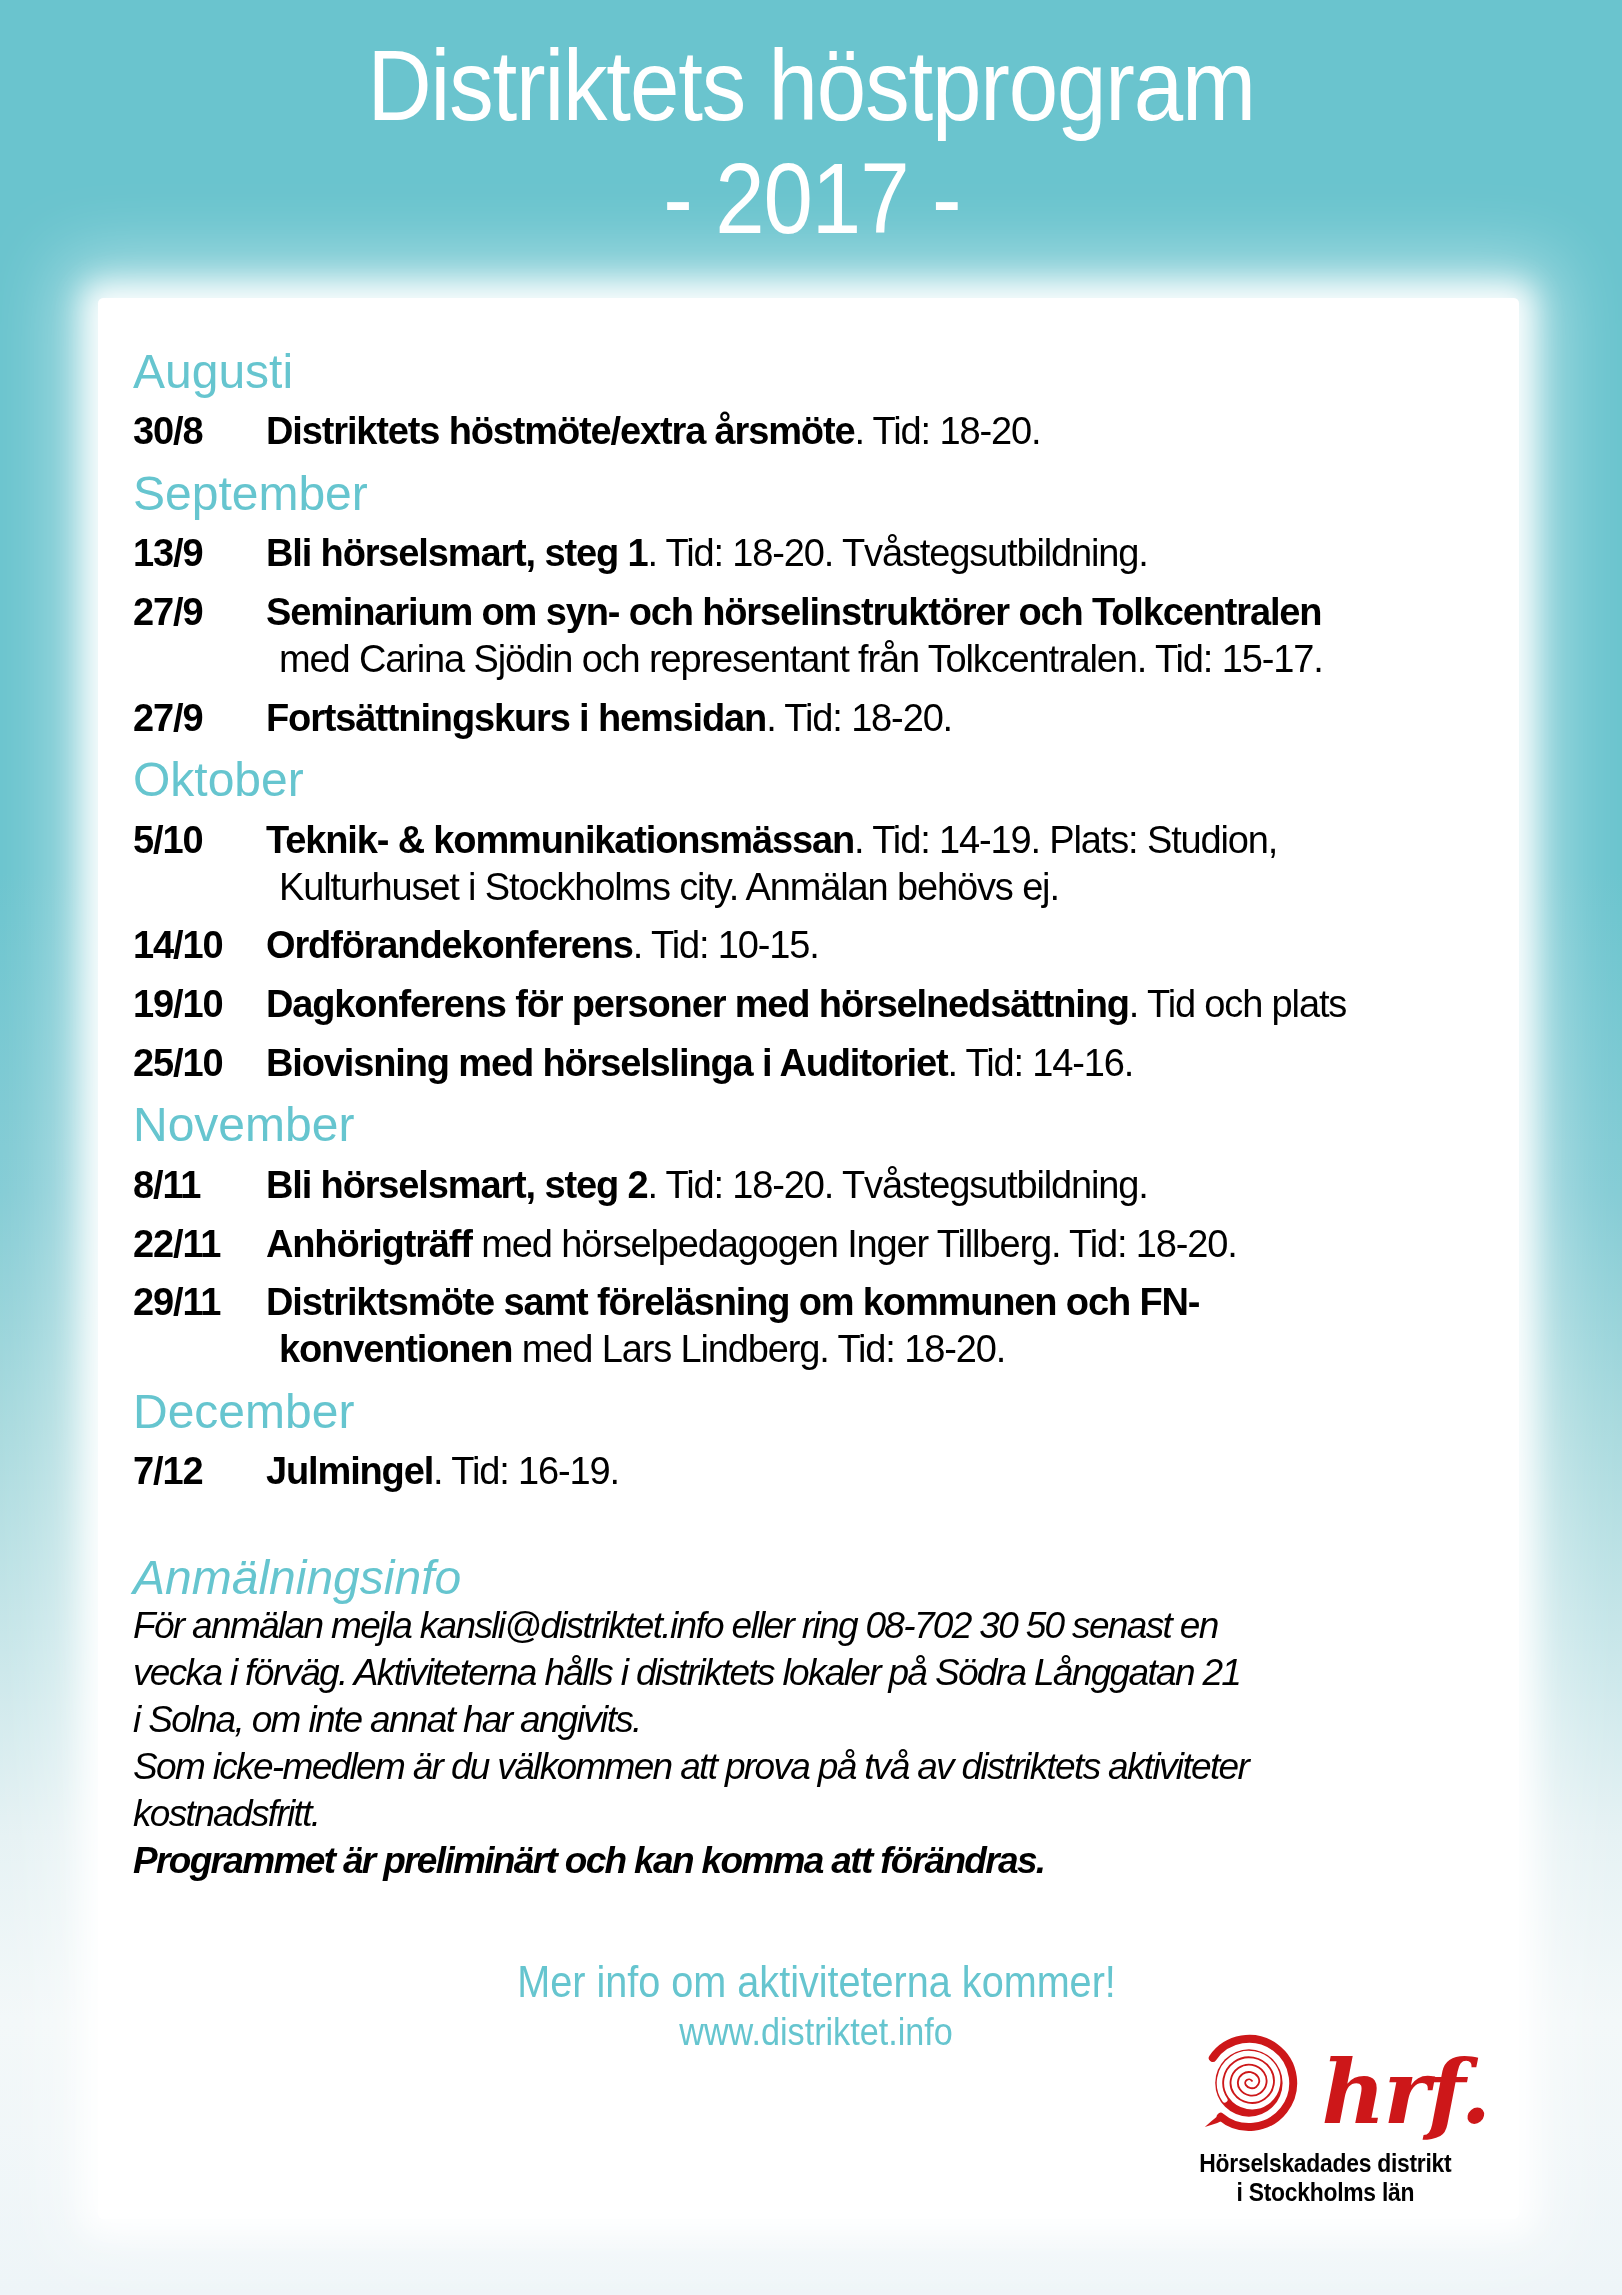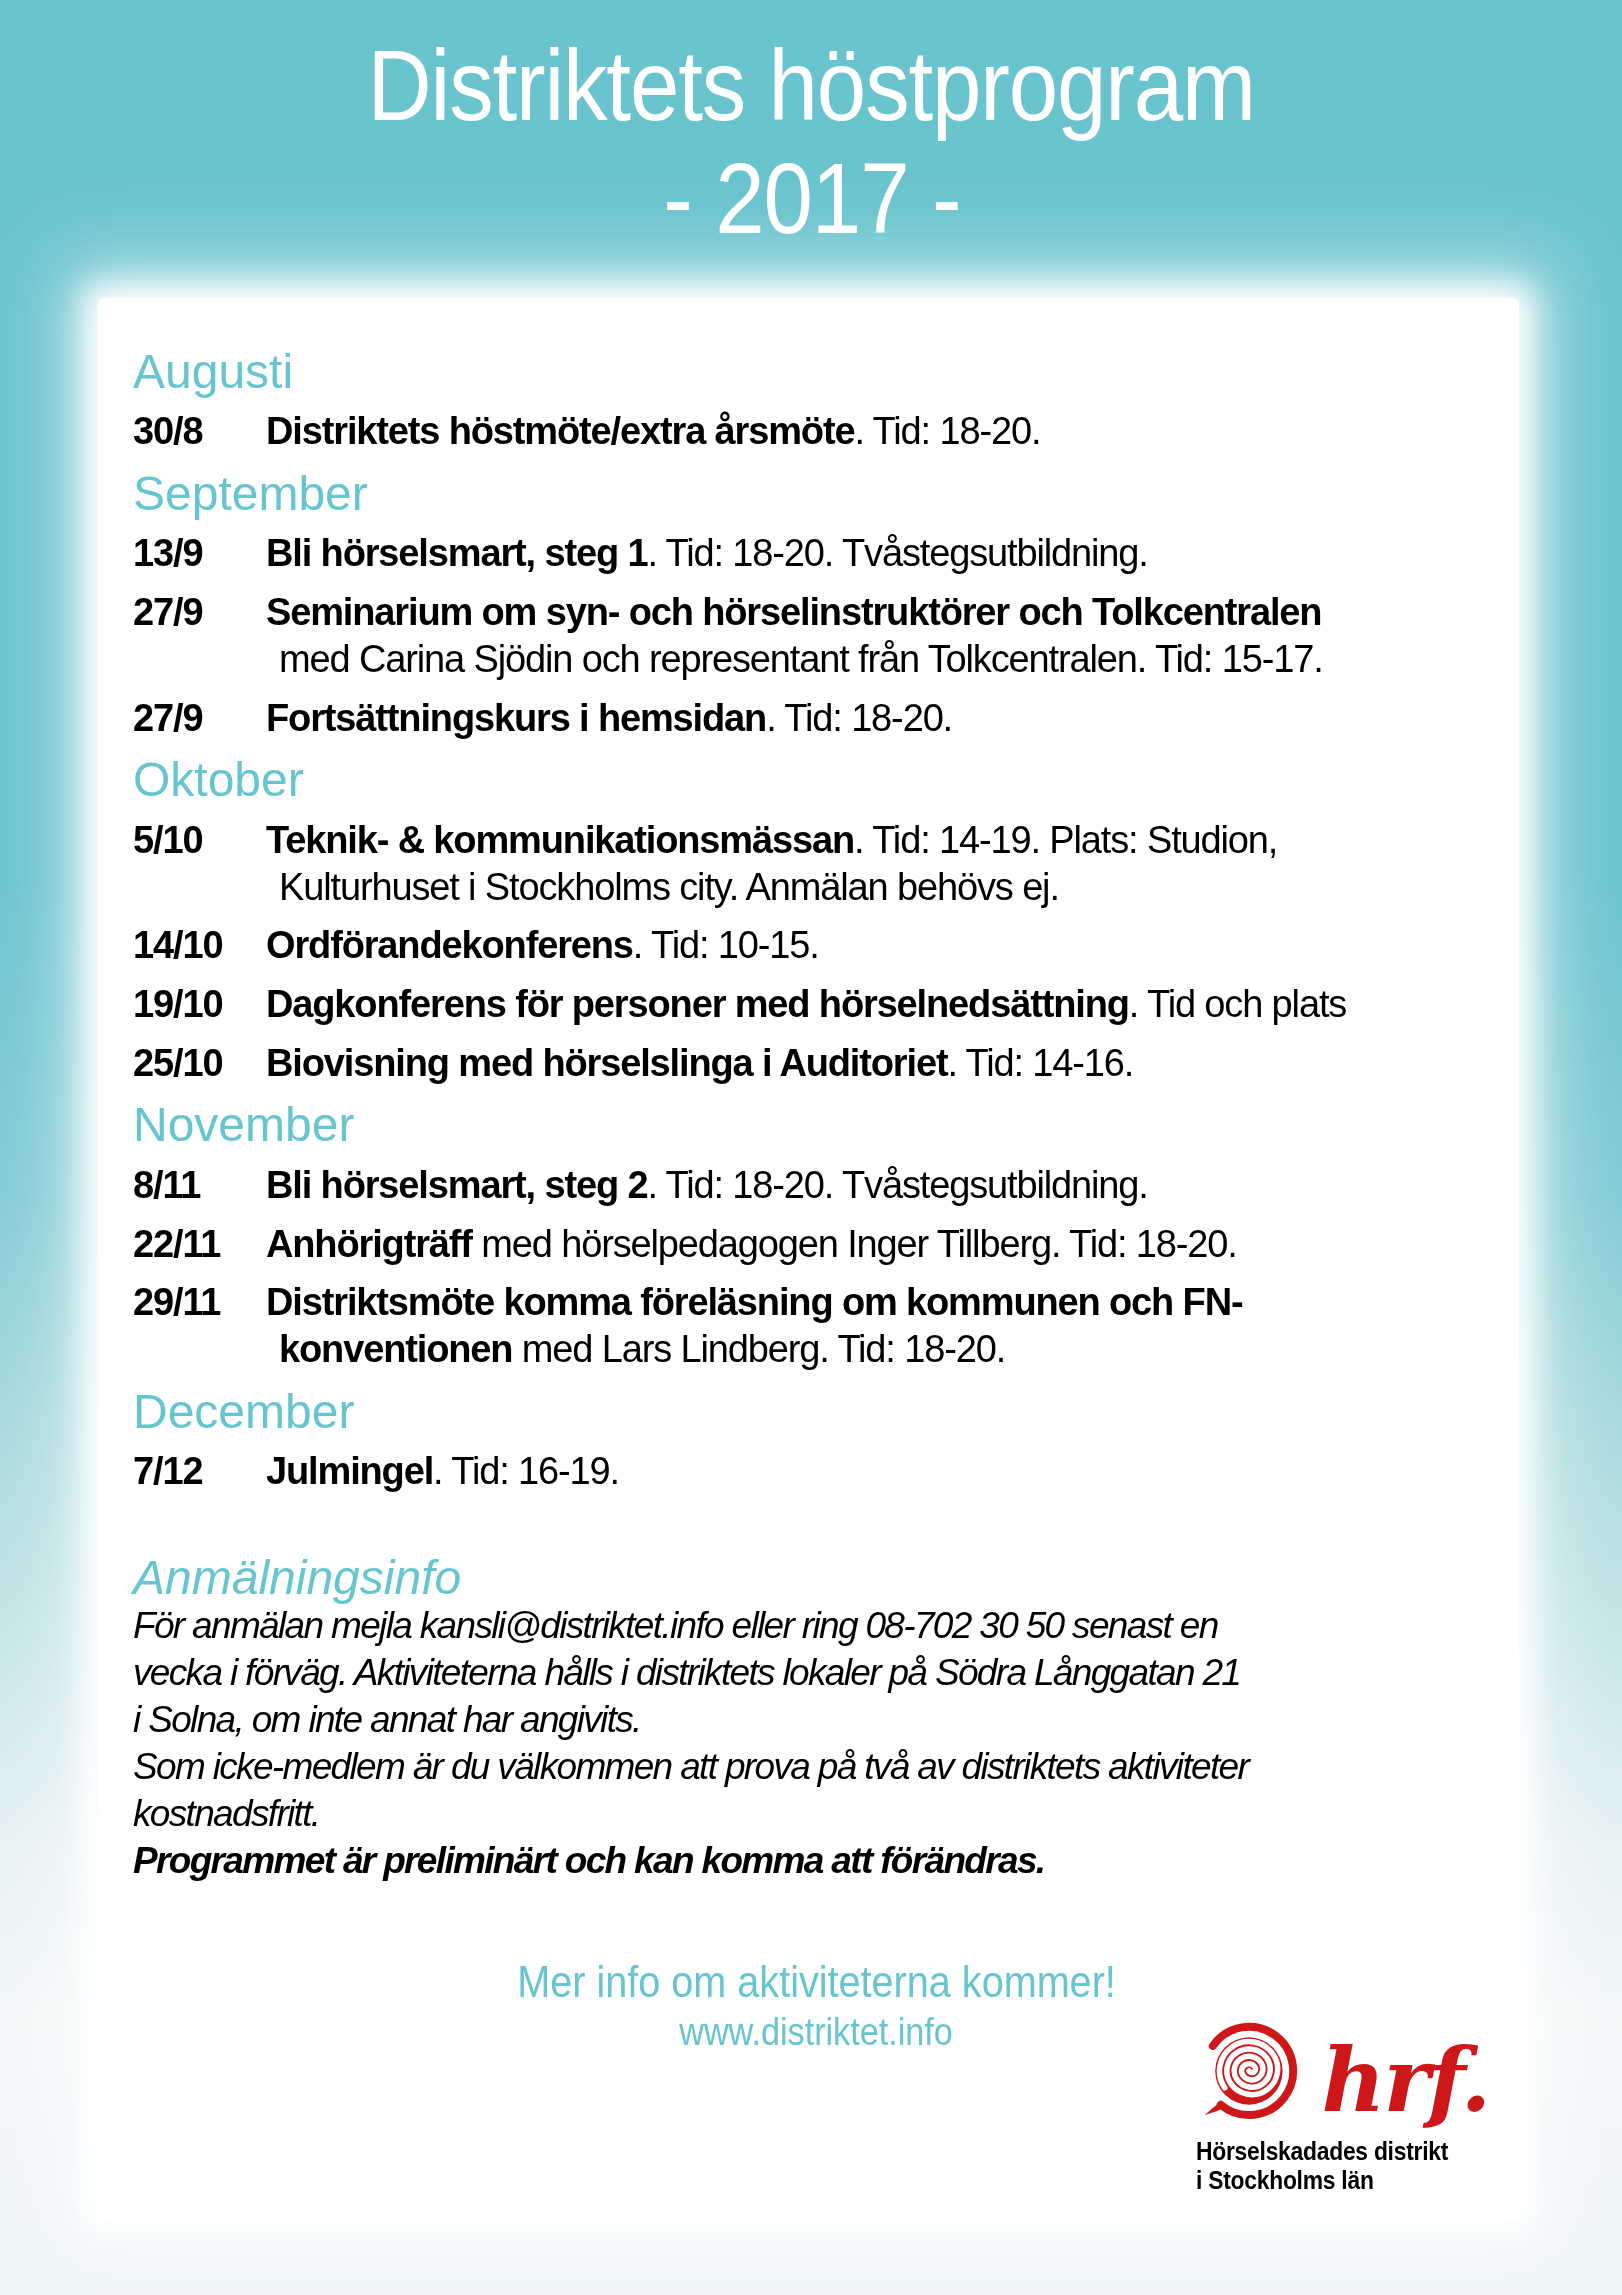--- a/index.html
+++ b/index.html
@@ -54,21 +54,21 @@
   }
   .info-line{
     font-size:37px;line-height:47px;font-style:italic;white-space:nowrap;
     letter-spacing:-0.045em;
   }
   .info-line.bold{font-weight:bold;}
   .footer{margin-top:72px;text-align:center;color:var(--teal-text);}
   .footer-more{font-size:44px;line-height:52px;}
   .footer-site{font-size:38px;line-height:48px;}
   .footer .squeeze{display:inline-block;transform:scaleX(0.9);transform-origin:center;}
-  .hrf{position:absolute;right:29px;bottom:24px;width:294px;}
+  .hrf{position:absolute;right:29px;bottom:12px;width:294px;text-align:center;}
   .hrf-row{display:flex;align-items:flex-end;gap:10.5px;}
   .hrf-spiral{width:115px;height:98px;flex:0 0 auto;}
   .hrf-word{
     font-family:"DejaVu Serif","Liberation Serif",serif;
     font-style:italic;font-weight:bold;color:var(--red);
     font-size:88px;line-height:79px;letter-spacing:-2px;
   }
   .hrf-org{
     margin-top:17px;font-weight:bold;font-size:26px;line-height:29px;
     letter-spacing:-0.3px;color:var(--ink);
@@ -154,21 +154,21 @@
         </div>
         <div class="event">
           <div class="event-date">22/11</div>
           <div class="event-details">
             <div class="event-line"><b>Anhörigträff</b><span> med hörselpedagogen Inger Tillberg. Tid: 18-20.</span></div>
           </div>
         </div>
         <div class="event">
           <div class="event-date">29/11</div>
           <div class="event-details">
-            <div class="event-line"><b>Distriktsmöte komma föreläsning om kommunen och FN-</b></div>
+            <div class="event-line"><b>Distriktsmöte samt föreläsning om kommunen och FN-</b></div>
             <div class="event-line"><b>konventionen</b><span> med Lars Lindberg. Tid: 18-20.</span></div>
           </div>
         </div>
       </section>
       <section class="month-section">
         <h2 class="month-title">December</h2>
         <div class="event">
           <div class="event-date">7/12</div>
           <div class="event-details">
             <div class="event-line"><b>Julmingel</b><span>. Tid: 16-19.</span></div>

